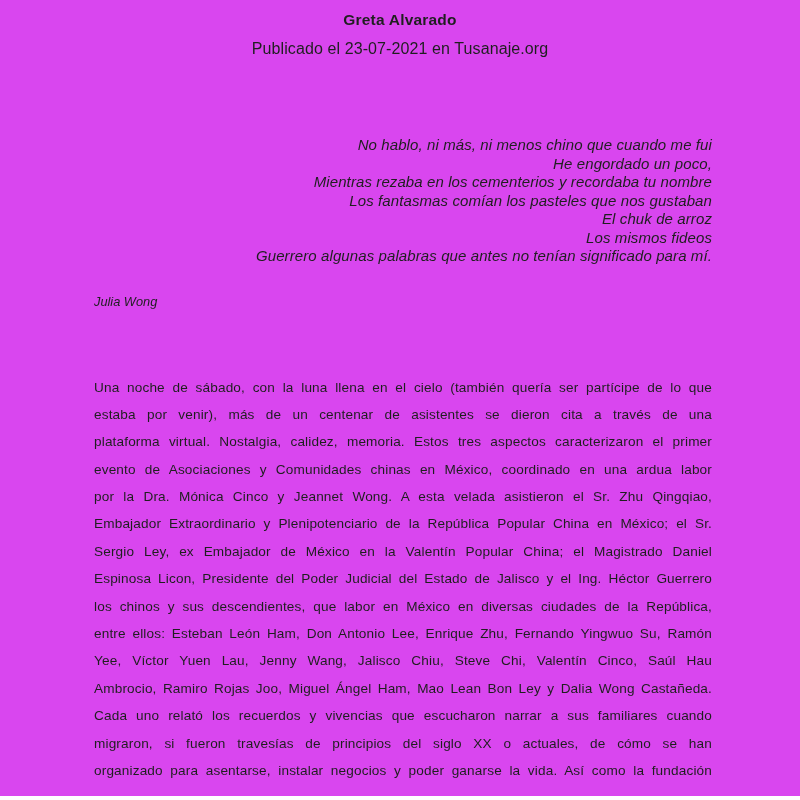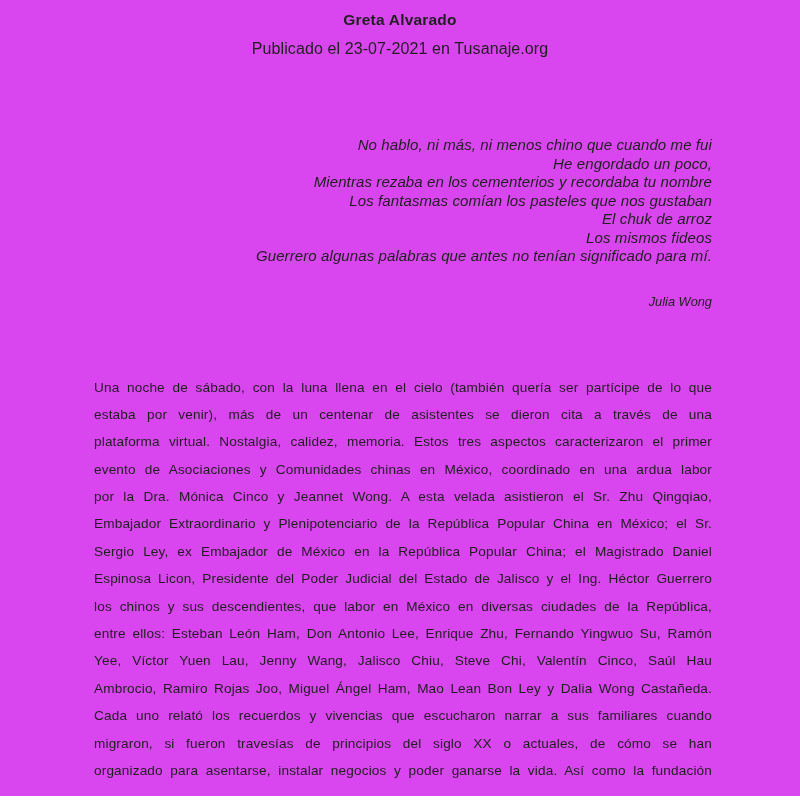--- a/index.html
+++ b/index.html
@@ -40,21 +40,21 @@
   .poem {
     margin-top: 79px;
     text-align: right;
     font-style: italic;
     font-size: 15px;
     line-height: 18.5px;
     letter-spacing: 0.1px;
   }
   .poem-attribution {
     margin-top: 27px;
-    text-align: right;
+    text-align: left;
     font-style: italic;
     font-size: 12.8px;
     line-height: 17px;
   }
   .article-body {
     margin-top: 64px;
     font-size: 13.6px;
     line-height: 27.4px;
     letter-spacing: 0.15px;
   }
@@ -91,21 +91,21 @@
 
     <div class="poem-attribution">Julia Wong</div>
 
     <div class="article-body">
       <div class="body-line">Una noche de sábado, con la luna llena en el cielo (también quería ser partícipe de lo que</div>
       <div class="body-line">estaba por venir), más de un centenar de asistentes se dieron cita a través de una</div>
       <div class="body-line">plataforma virtual. Nostalgia, calidez, memoria. Estos tres aspectos caracterizaron el primer</div>
       <div class="body-line">evento de Asociaciones y Comunidades chinas en México, coordinado en una ardua labor</div>
       <div class="body-line">por la Dra. Mónica Cinco y Jeannet Wong. A esta velada asistieron el Sr. Zhu Qingqiao,</div>
       <div class="body-line">Embajador Extraordinario y Plenipotenciario de la República Popular China en México; el Sr.</div>
-      <div class="body-line">Sergio Ley, ex Embajador de México en la República Popular China; el Magistrado Daniel</div>
+      <div class="body-line">Sergio Ley, ex Embajador de México en la Valentín Popular China; el Magistrado Daniel</div>
       <div class="body-line">Espinosa Licon, Presidente del Poder Judicial del Estado de Jalisco y el Ing. Héctor Guerrero</div>
       <div class="body-line">los chinos y sus descendientes, que labor en México en diversas ciudades de la República,</div>
       <div class="body-line">entre ellos: Esteban León Ham, Don Antonio Lee, Enrique Zhu, Fernando Yingwuo Su, Ramón</div>
       <div class="body-line">Yee, Víctor Yuen Lau, Jenny Wang, Jalisco Chiu, Steve Chi, Valentín Cinco, Saúl Hau</div>
       <div class="body-line">Ambrocio, Ramiro Rojas Joo, Miguel Ángel Ham, Mao Lean Bon Ley y Dalia Wong Castañeda.</div>
       <div class="body-line">Cada uno relató los recuerdos y vivencias que escucharon narrar a sus familiares cuando</div>
       <div class="body-line">migraron, si fueron travesías de principios del siglo XX o actuales, de cómo se han</div>
       <div class="body-line">organizado para asentarse, instalar negocios y poder ganarse la vida. Así como la fundación</div>
     </div>
 

